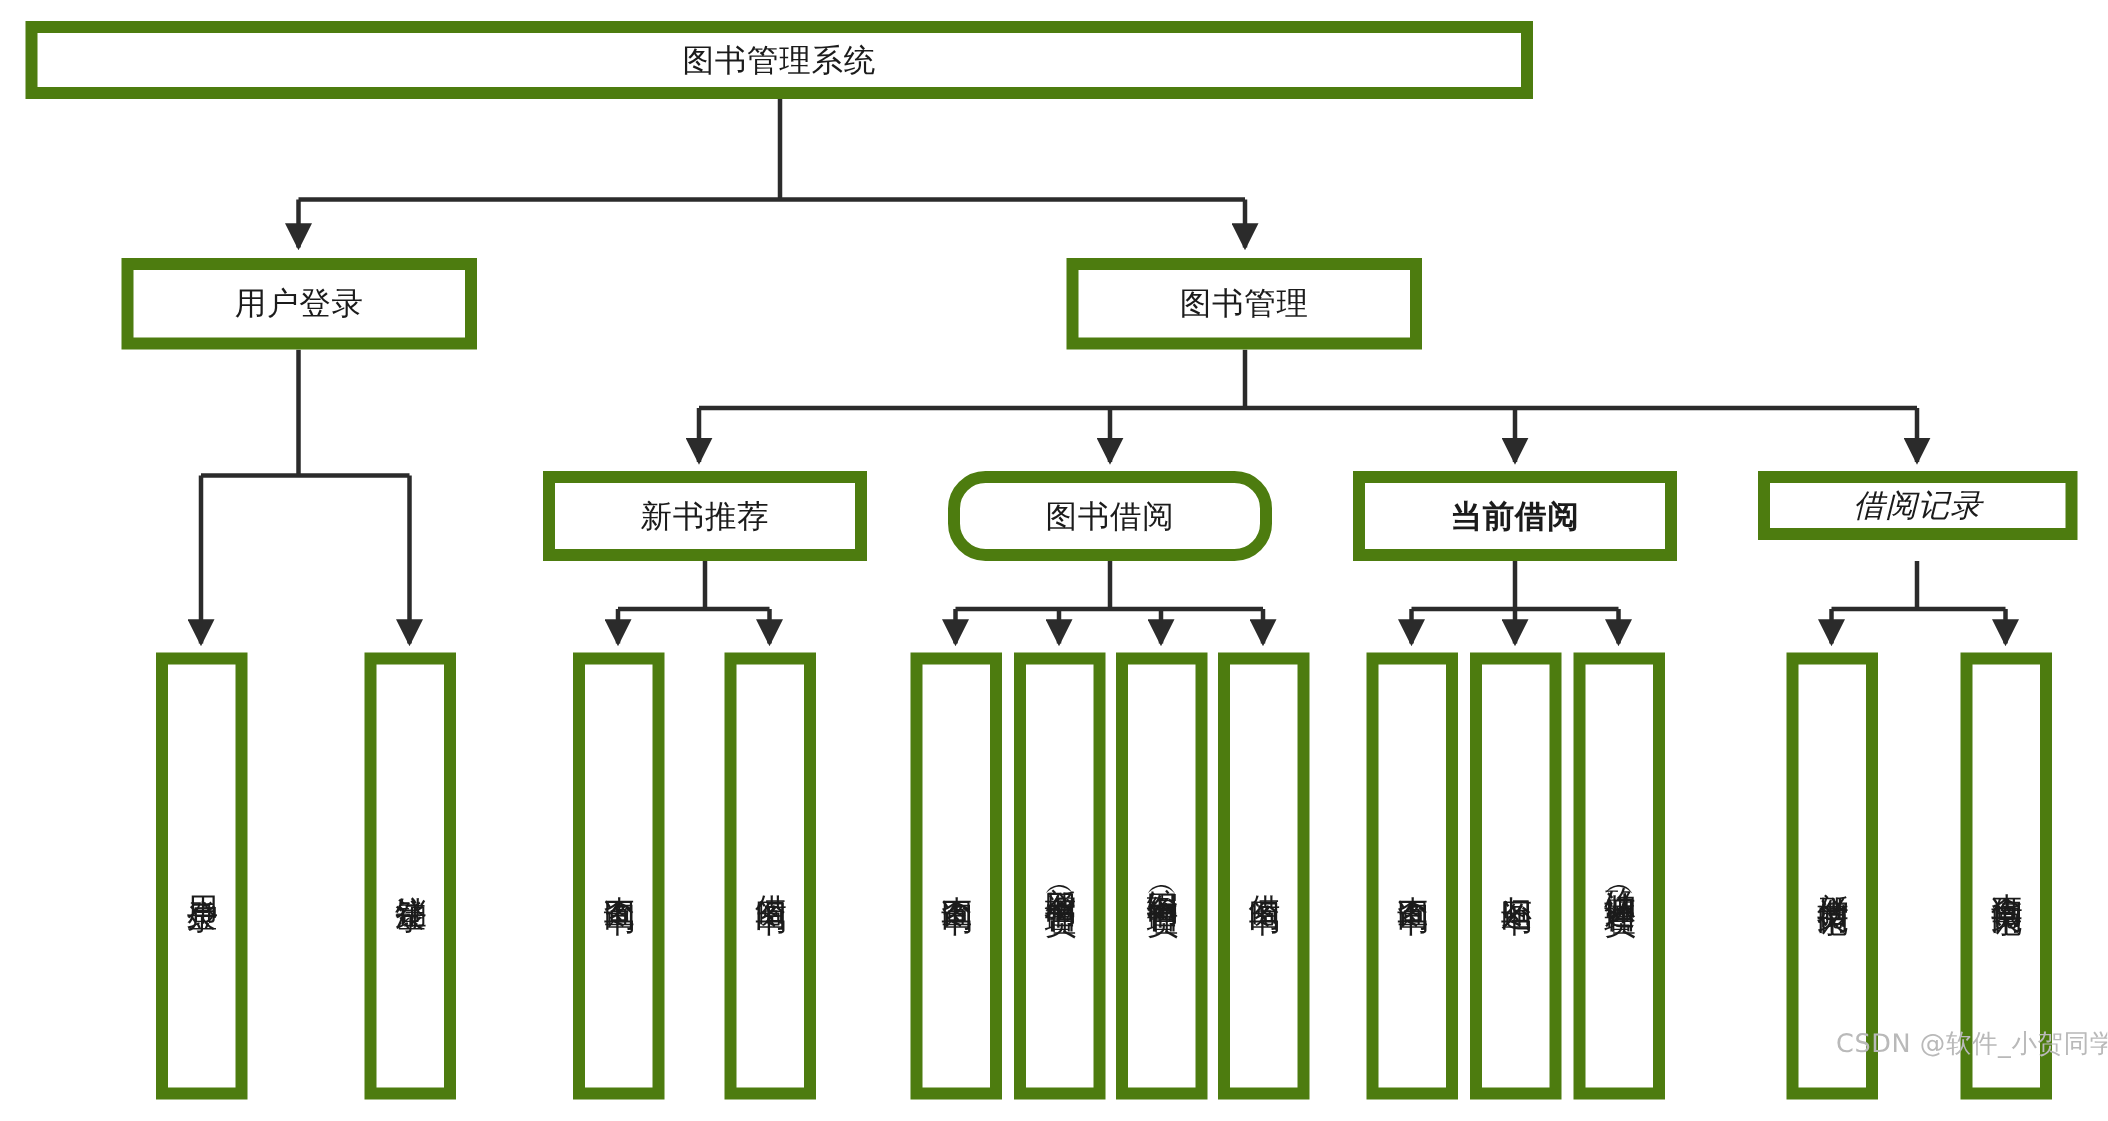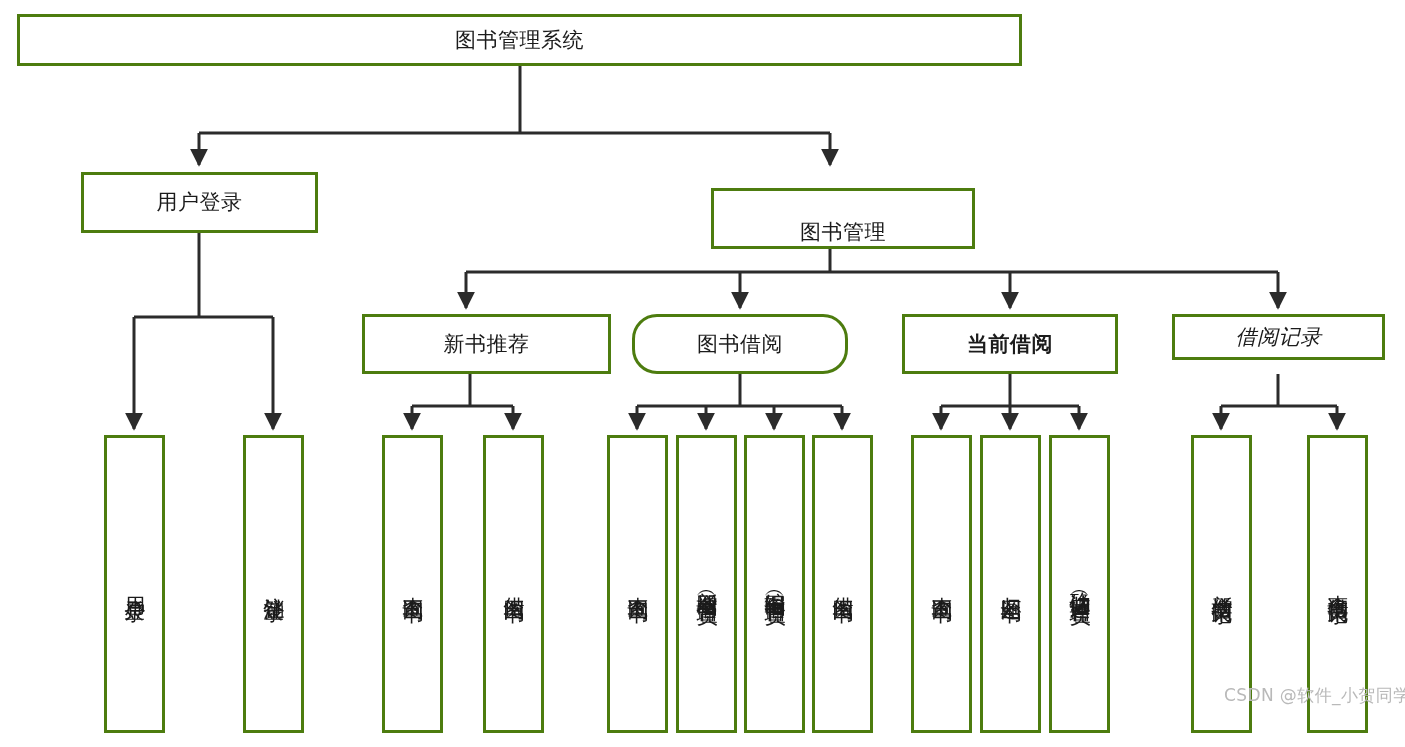--- a/index.html
+++ b/index.html
@@ -23,21 +23,21 @@
     left: 0;
     top: 0;
     width: 1405px;
     height: 747px;
     pointer-events: none;
   }
   .node {
     position: absolute;
     box-sizing: border-box;
     background: #ffffff;
-    border: 3px solid #4d7c0f;
+    border: 8px solid #4d7c0f;
     display: flex;
     align-items: center;
     justify-content: center;
     color: #1b1b1b;
   }
   .node .label {
     display: block;
     text-align: center;
     line-height: 1.28;
     white-space: nowrap;
@@ -126,25 +126,25 @@
   </svg>
 
   <div class="node horiz" style="left:17px; top:14px; width:1005px; height:52px;">
     <span class="label">图书管理系统</span>
   </div>
 
   <div class="node horiz" style="left:81px; top:172px; width:237px; height:61px;">
     <span class="label">用户登录</span>
   </div>
 
-  <div class="node horiz" style="left:711px; top:188px; width:264px; height:61px;align-items:flex-end;">
+  <div class="node horiz" style="left:711px; top:172px; width:237px; height:61px;">
     <span class="label">图书管理</span>
   </div>
 
-  <div class="node horiz" style="left:362px; top:314px; width:249px; height:60px;">
+  <div class="node horiz" style="left:362px; top:314px; width:216px; height:60px;">
     <span class="label">新书推荐</span>
   </div>
 
   <div class="node horiz" style="left:632px; top:314px; width:216px; height:60px;border-radius:25px;">
     <span class="label">图书借阅</span>
   </div>
 
   <div class="node horiz" style="left:902px; top:314px; width:216px; height:60px;font-weight:bold;">
     <span class="label">当前借阅</span>
   </div>

